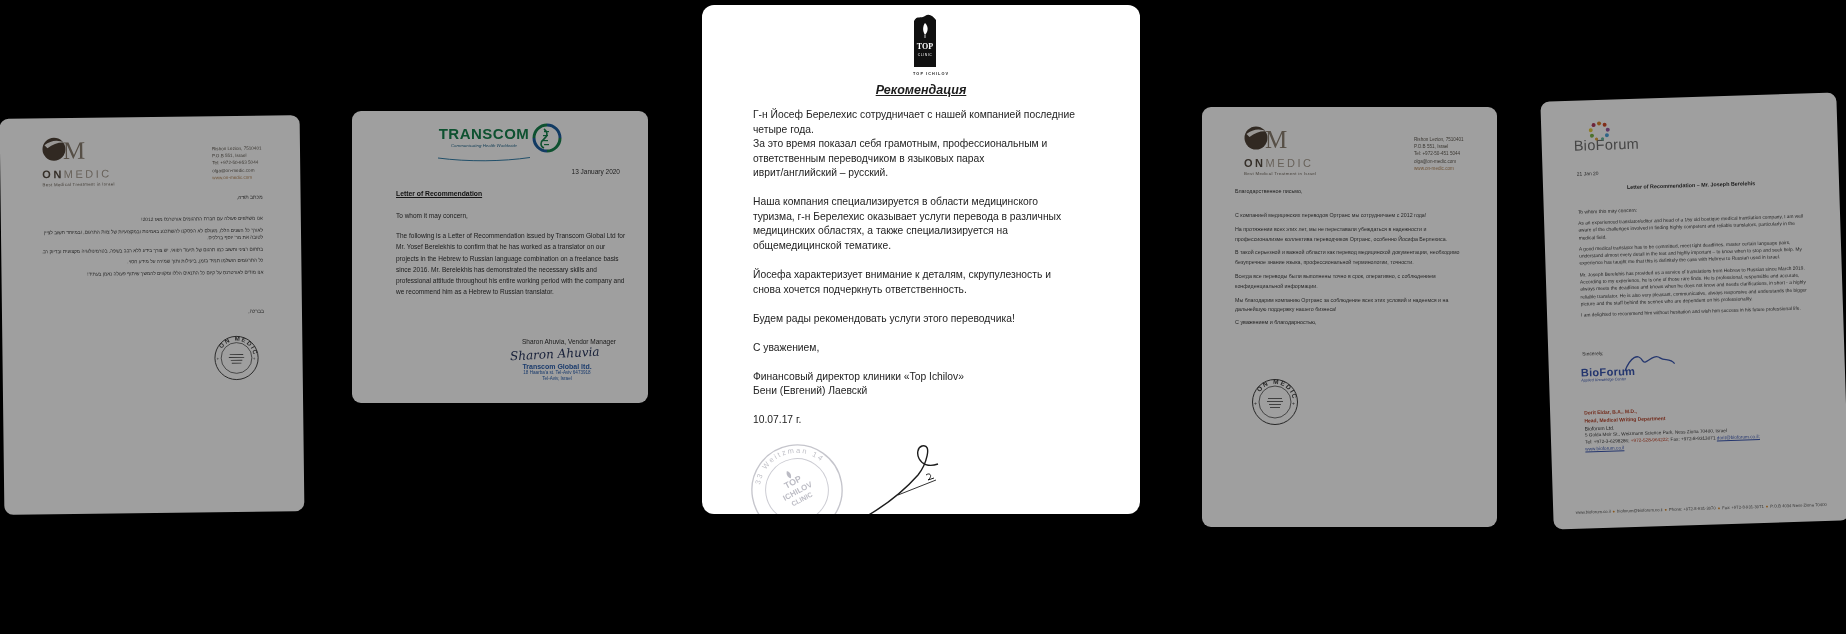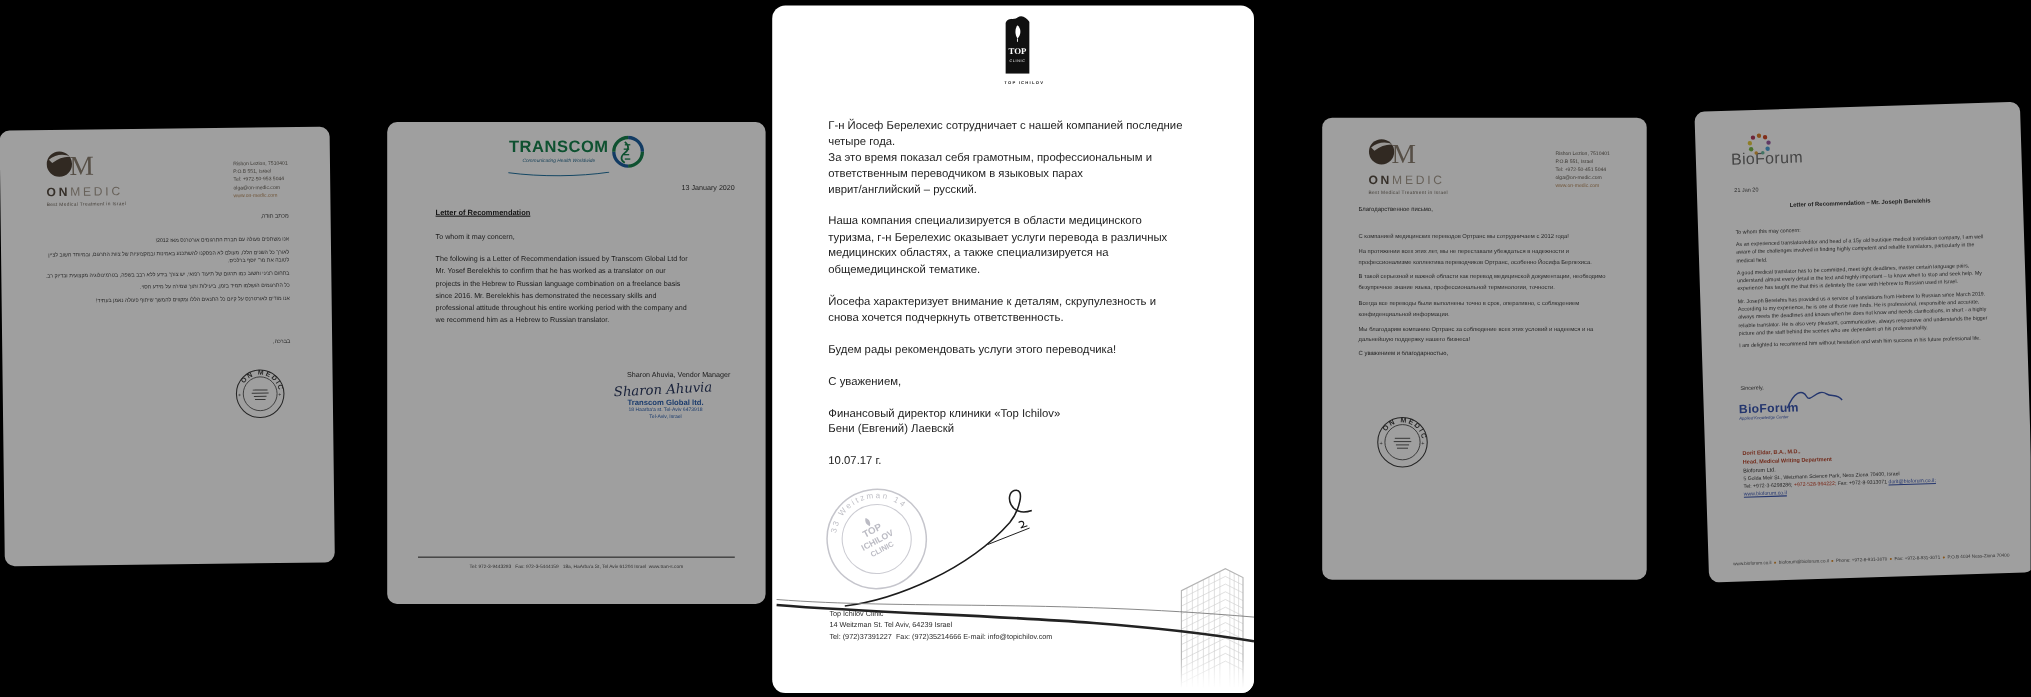--- a/index.html
+++ b/index.html
@@ -2,22 +2,22 @@
 <html><head>
 <meta charset="utf-8">
 <style>
   html,body{margin:0;padding:0;background:#000;}
   body{width:1846px;height:634px;position:relative;overflow:hidden;
        font-family:"Liberation Sans",sans-serif;-webkit-font-smoothing:antialiased;}
   .stage{position:absolute;inset:0;}
   .doc{position:absolute;background:#fff;border-radius:9px;overflow:hidden;}
   .dim{filter:brightness(0.625);}
   #doc1{left:2px;top:117px;width:300px;height:396px;transform:rotate(-0.7deg);}
-  #doc2{left:352px;top:111px;width:296px;height:438px;padding-left:48px;}
-  #doc3{left:702px;top:5px;width:438px;height:625px;border-radius:12px;}
+  #doc2{left:352px;top:111px;width:296px;height:292px;}
+  #doc3{left:702px;top:5px;width:438px;height:509px;border-radius:12px;}
   #doc4{left:1202px;top:107px;width:295px;height:420px;}
   #doc5{left:1547px;top:97px;width:296px;height:428px;transform:rotate(-1.8deg);}
   .prelines{white-space:pre-line;}
 
   
   .om-logo{position:absolute;left:42px;top:18px;width:130px;}
   .om-word{font-size:11px;letter-spacing:2.5px;margin-top:2px;}
   .om-on{color:#554b41;font-weight:bold;}
   .om-medic{color:#a69c90;}
   .om-tagline{font-size:4.4px;color:#6e665c;letter-spacing:0.3px;margin-top:2px;}
@@ -190,20 +190,21 @@
         <svg width="22" height="54" viewBox="0 0 22 54">
           <path d="M0,8 C3,2 7,6 11,3 C15,0 19,3 22,7 L22,54 L0,54 Z" fill="#101010"></path>
           <path d="M11,10 C14.5,13 14.5,18.5 11,22 C8.5,18.5 8.5,13 11,10" fill="#fff"></path>
           <path d="M11,22 L11,25" stroke="#fff" stroke-width="0.8"></path>
           <text x="11" y="36" text-anchor="middle" font-family="Liberation Serif, serif" font-size="8" font-weight="bold" fill="#fff">TOP</text>
           <text x="11" y="43" text-anchor="middle" font-size="3.4" letter-spacing="0.6" fill="#fff">CLINIC</text>
         </svg>
       </span>
       <div class="ti-caption">TOP ICHILOV</div>
     </div>
+    <div class="ti-heading">Рекомендация</div>
     <div class="ti-body prelines">Г-н Йосеф Берелехис сотрудничает с нашей компанией последние
 четыре года.
 За это время показал себя грамотным, профессиональным и
 ответственным переводчиком в языковых парах
 иврит/английский – русский.
 
 Наша компания специализируется в области медицинского
 туризма, г-н Берелехис оказывает услуги перевода в различных
 медицинских областях, а также специализируется на
 общемедицинской тематике.

